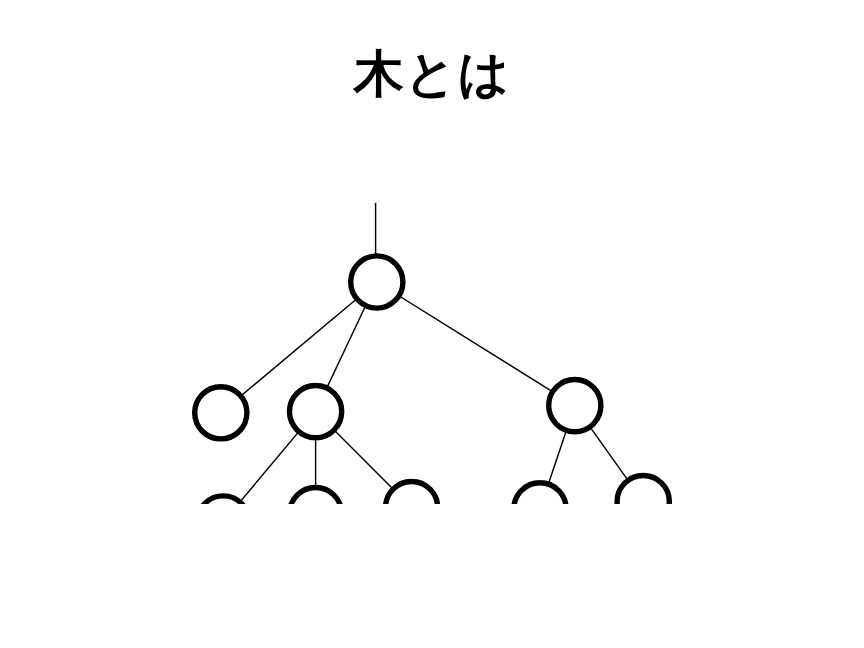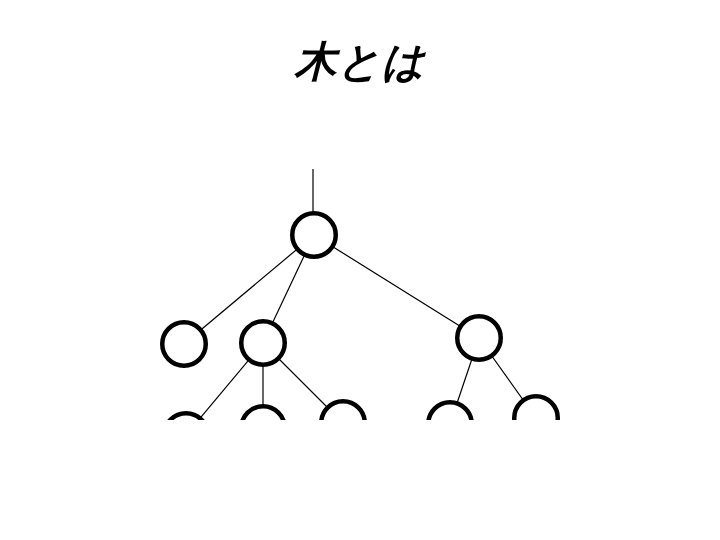--- a/index.html
+++ b/index.html
@@ -7,21 +7,20 @@
     padding: 0;
     background: #ffffff;
   }
   .slide {
     position: relative;
     width: 720px;
     height: 420px;
     background: #ffffff;
     overflow: hidden;
     font-family: "DejaVu Sans", "Liberation Sans", sans-serif;
-    font-style: italic;
   }
   .slide-title {
     position: absolute;
     top: 38px;
     left: 0;
     width: 720px;
     text-align: center;
     font-size: 42px;
     font-weight: bold;
     color: #000000;

